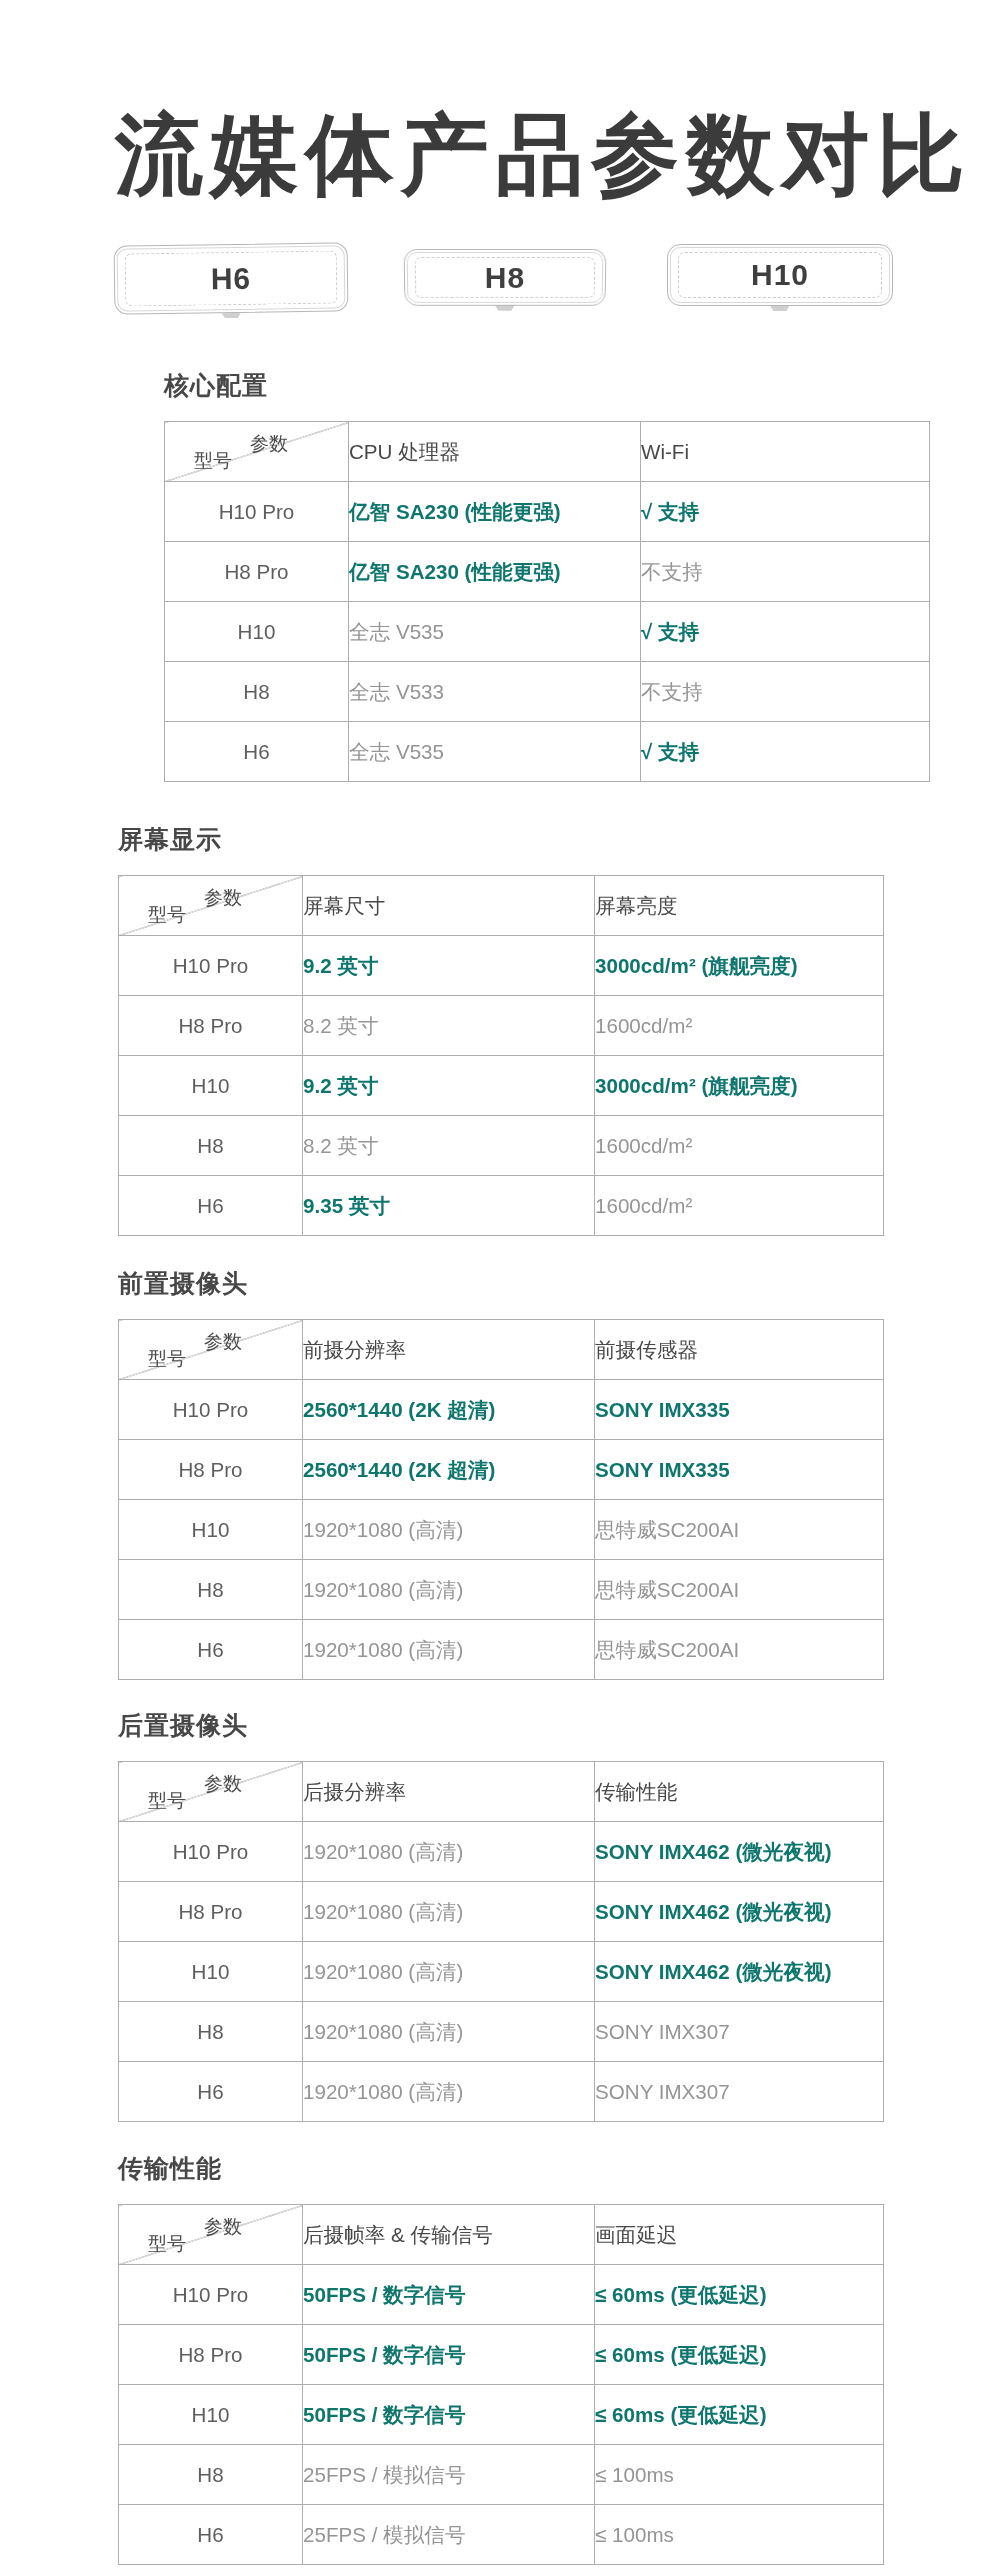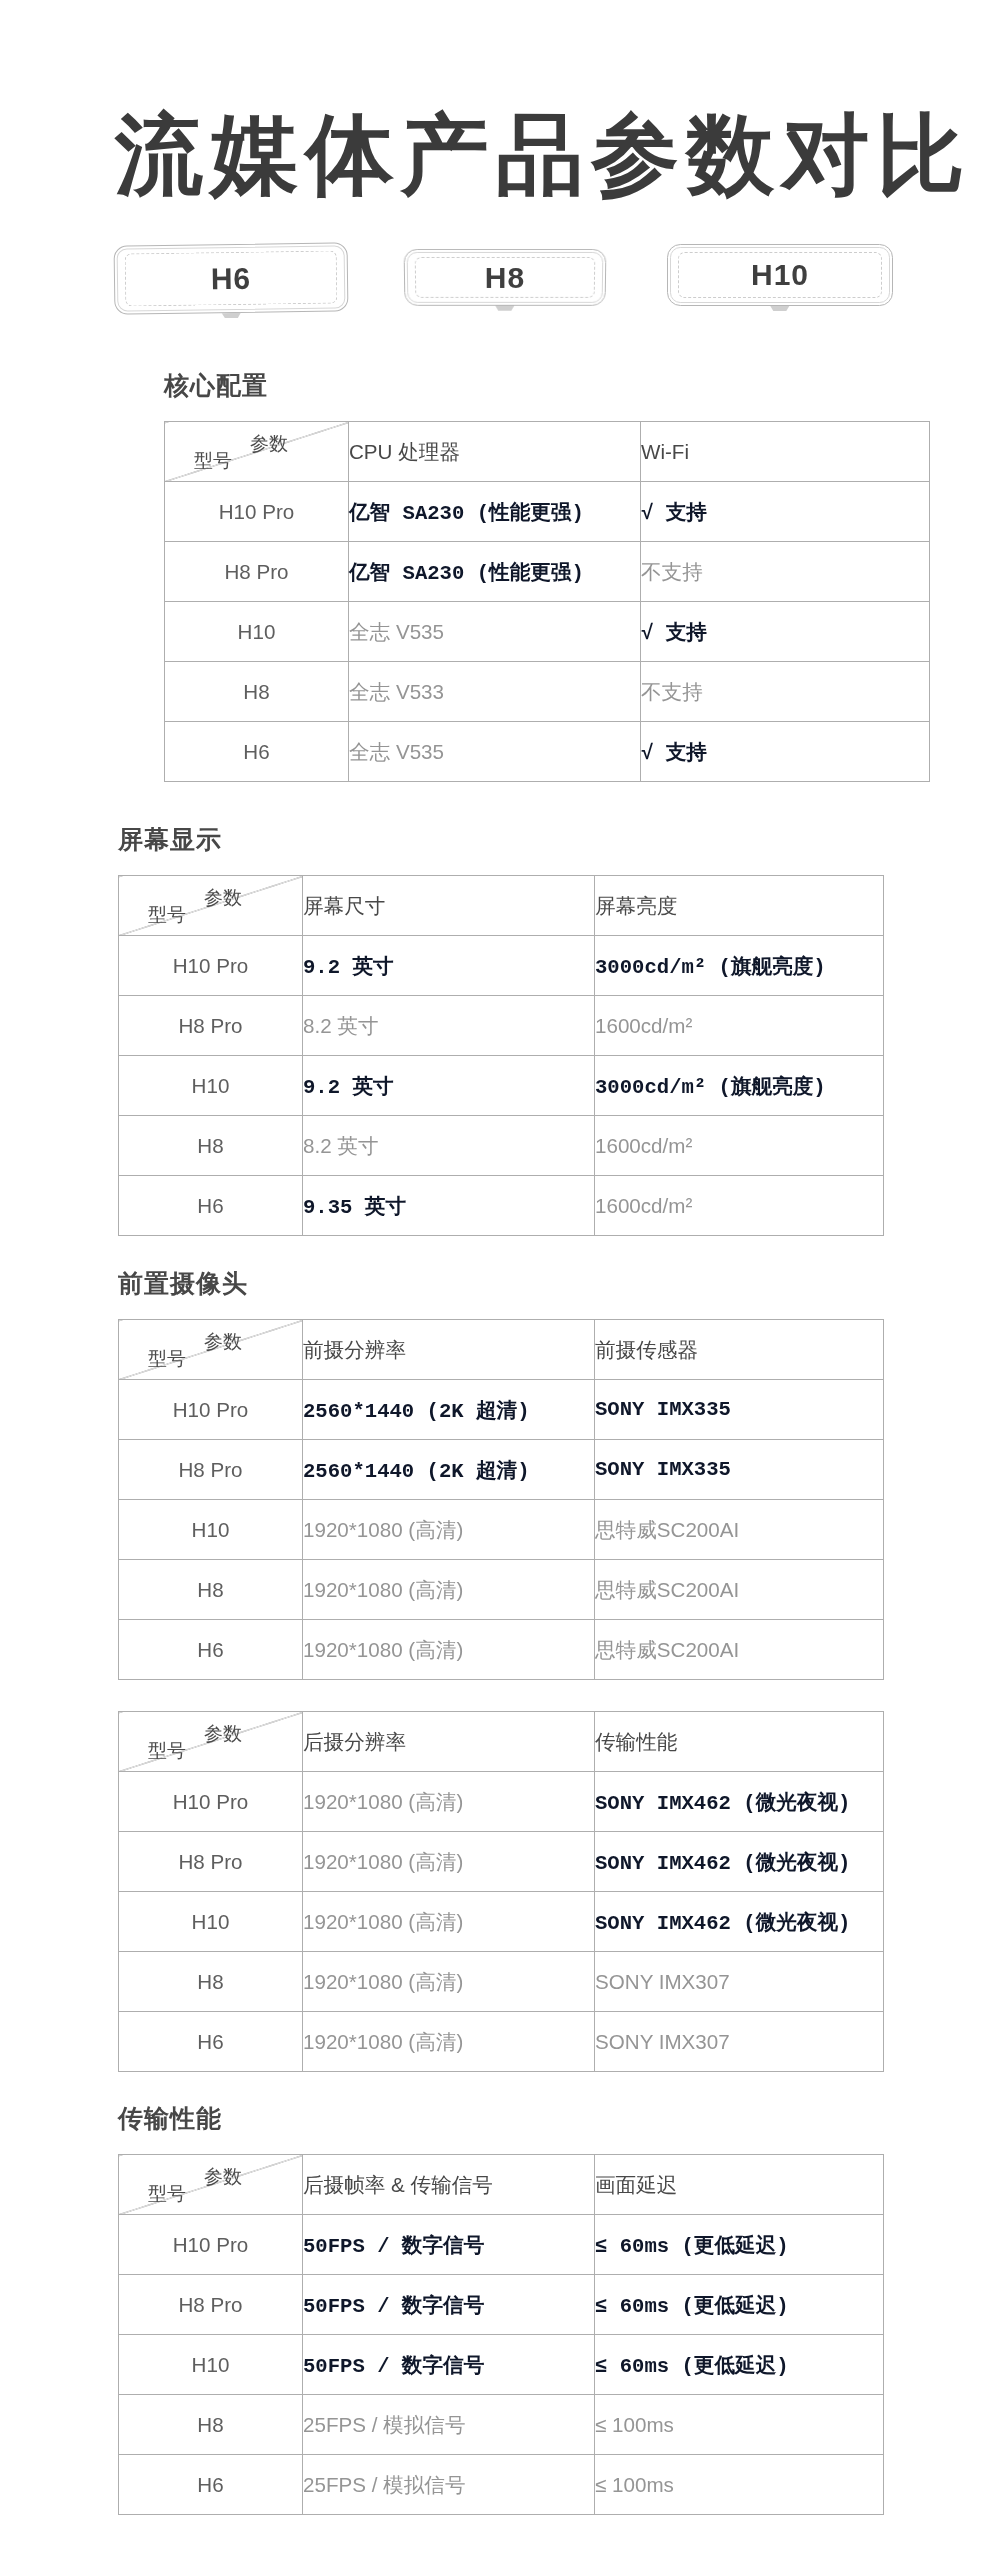--- a/index.html
+++ b/index.html
@@ -62,21 +62,21 @@
       transparent calc(50% - 0.5px),#a5a5a5 calc(50% - 0.3px),
       #a5a5a5 calc(50% + 0.3px),transparent calc(50% + 0.5px));
   }
   .corner-param{position:absolute;top:9.3px;right:60px;font-size:19px;color:#4a4a4a;}
   .corner-model{position:absolute;bottom:7.2px;left:29px;font-size:19px;color:#4a4a4a;text-align:center;}
   .col-head{font-size:20.6px;color:#484848;text-align:left;font-weight:500;}
   .pad-a{padding-left:34px;}
   .pad-b{padding-left:21.6px;}
   td.model{font-size:20.6px;color:#5e5e5e;text-align:center;}
   td.val{font-size:20.6px;color:#959595;text-align:left;}
-  td.val.bold{color:#0f172a;font-weight:700;font-family:Liberation Mono, monospace;}
+  td.val.bold{color:#0f766e;font-weight:700;}
 </style>
 </head>
 <body>
 
 <div class="page">
 
   <h1 class="main-title">流媒体产品参数对比</h1>
 
   <div class="devices">
     <div class="device device-h6">
@@ -249,20 +249,21 @@
   <tr>
     <td class="model">H6</td>
     <td class="val pad-a">1920*1080 (高清)</td>
     <td class="val pad-b">思特威SC200AI</td>
   </tr>
 </tbody>
     </table>
   </section>
 
   <section class="spec-section sec-3">
+    <h2 class="section-title">后置摄像头</h2>
     <table class="spec-table">
       <colgroup>
           <col class="c-model">
           <col class="c-v1">
           <col class="c-v2">
         </colgroup>
       <thead>
         <tr>
           <th class="corner-cell">
             <span class="corner-param">参数</span>

